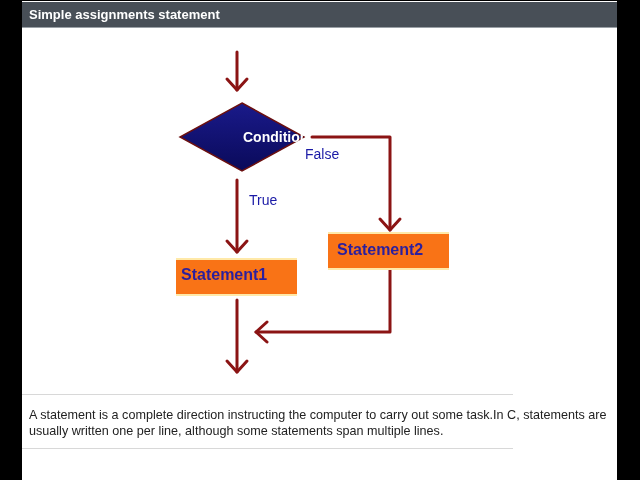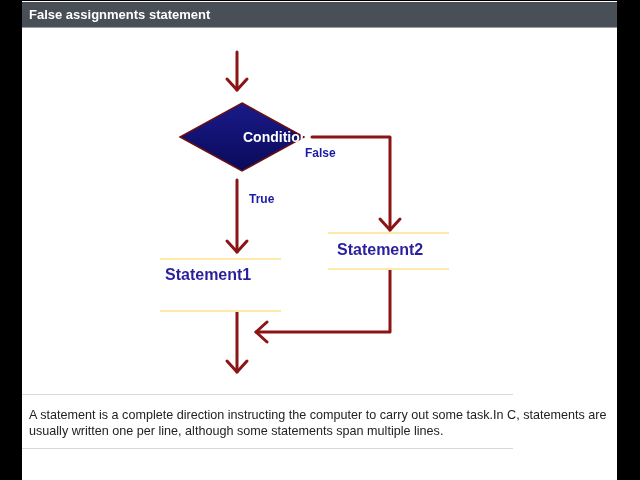--- a/index.html
+++ b/index.html
@@ -25,37 +25,37 @@
   .caption-box {
     position: absolute; left: 0; top: 393px; width: 491px; height: 55px;
     border-top: 1px solid #d8d8d8; border-bottom: 1px solid #d8d8d8;
     box-sizing: border-box;
   }
   .caption-text {
     position: absolute; left: 7px; top: 12px; width: 585px;
     font-size: 12.6px; line-height: 16px; color: #222;
   }
   .stmt {
-    position: absolute; background: #ffffff;
+    position: absolute; background: #f97316;
     border-top: 2px solid #ffe9a8; border-bottom: 2px solid #ffe9a8;
     box-sizing: border-box;
     color: #2b1f9e; font-weight: bold; font-size: 16px;
   }
   .stmt span { position: absolute; left: 5px; top: 6px; }
-  .label-blue { position: absolute; color: #1a1aa6; font-weight: bold; font-size: 12px; }
+  .label-blue { position: absolute; color: #1a1aa6; font-weight: normal; font-size: 14px; }
   .cond-text {
     position: absolute; color: #fff; font-weight: bold; font-size: 14px;
   }
 </style>
 </head>
 <body>
 
 <div class="panel">
   <div class="header">
-    <span class="header-title">False assignments statement</span>
+    <span class="header-title">Simple assignments statement</span>
   </div>
   <div class="caption-box">
     <div class="caption-text">A statement is a complete direction instructing the computer to carry out some task.In C, statements are usually written one per line, although some statements span multiple lines.</div>
   </div>
 </div>
 
 <svg class="diagram" viewBox="0 0 640 400" width="640" height="400">
   <defs>
     <linearGradient id="diamondGrad" x1="0" y1="0" x2="0" y2="1">
       <stop offset="0" stop-color="#1a1a8a"></stop>
@@ -89,18 +89,18 @@
       <polyline points="227,361 237,372 247,361"></polyline>
     </g>
   </g>
   <polygon points="242,103 304,137 242,171 180,137" fill="url(#diamondGrad)" stroke="#6b1010" stroke-width="1.5"></polygon>
 </svg>
 
 <span class="cond-text" style="left:203px; top:129px;margin-left:40px;">Condition</span>
 <span class="label-blue" style="left:305px; top:146px;">False</span>
 <span class="label-blue" style="left:249px; top:192px;">True</span>
 
-<div class="stmt" style="left:160px; top:258px; width:121px; height:54px;">
+<div class="stmt" style="left:176px; top:258px; width:121px; height:38px;">
   <span>Statement1</span>
 </div>
 <div class="stmt" style="left:328px; top:232px; width:121px; height:38px;">
   <span style="left:9px; top:7px;">Statement2</span>
 </div>
 
 </body></html>

